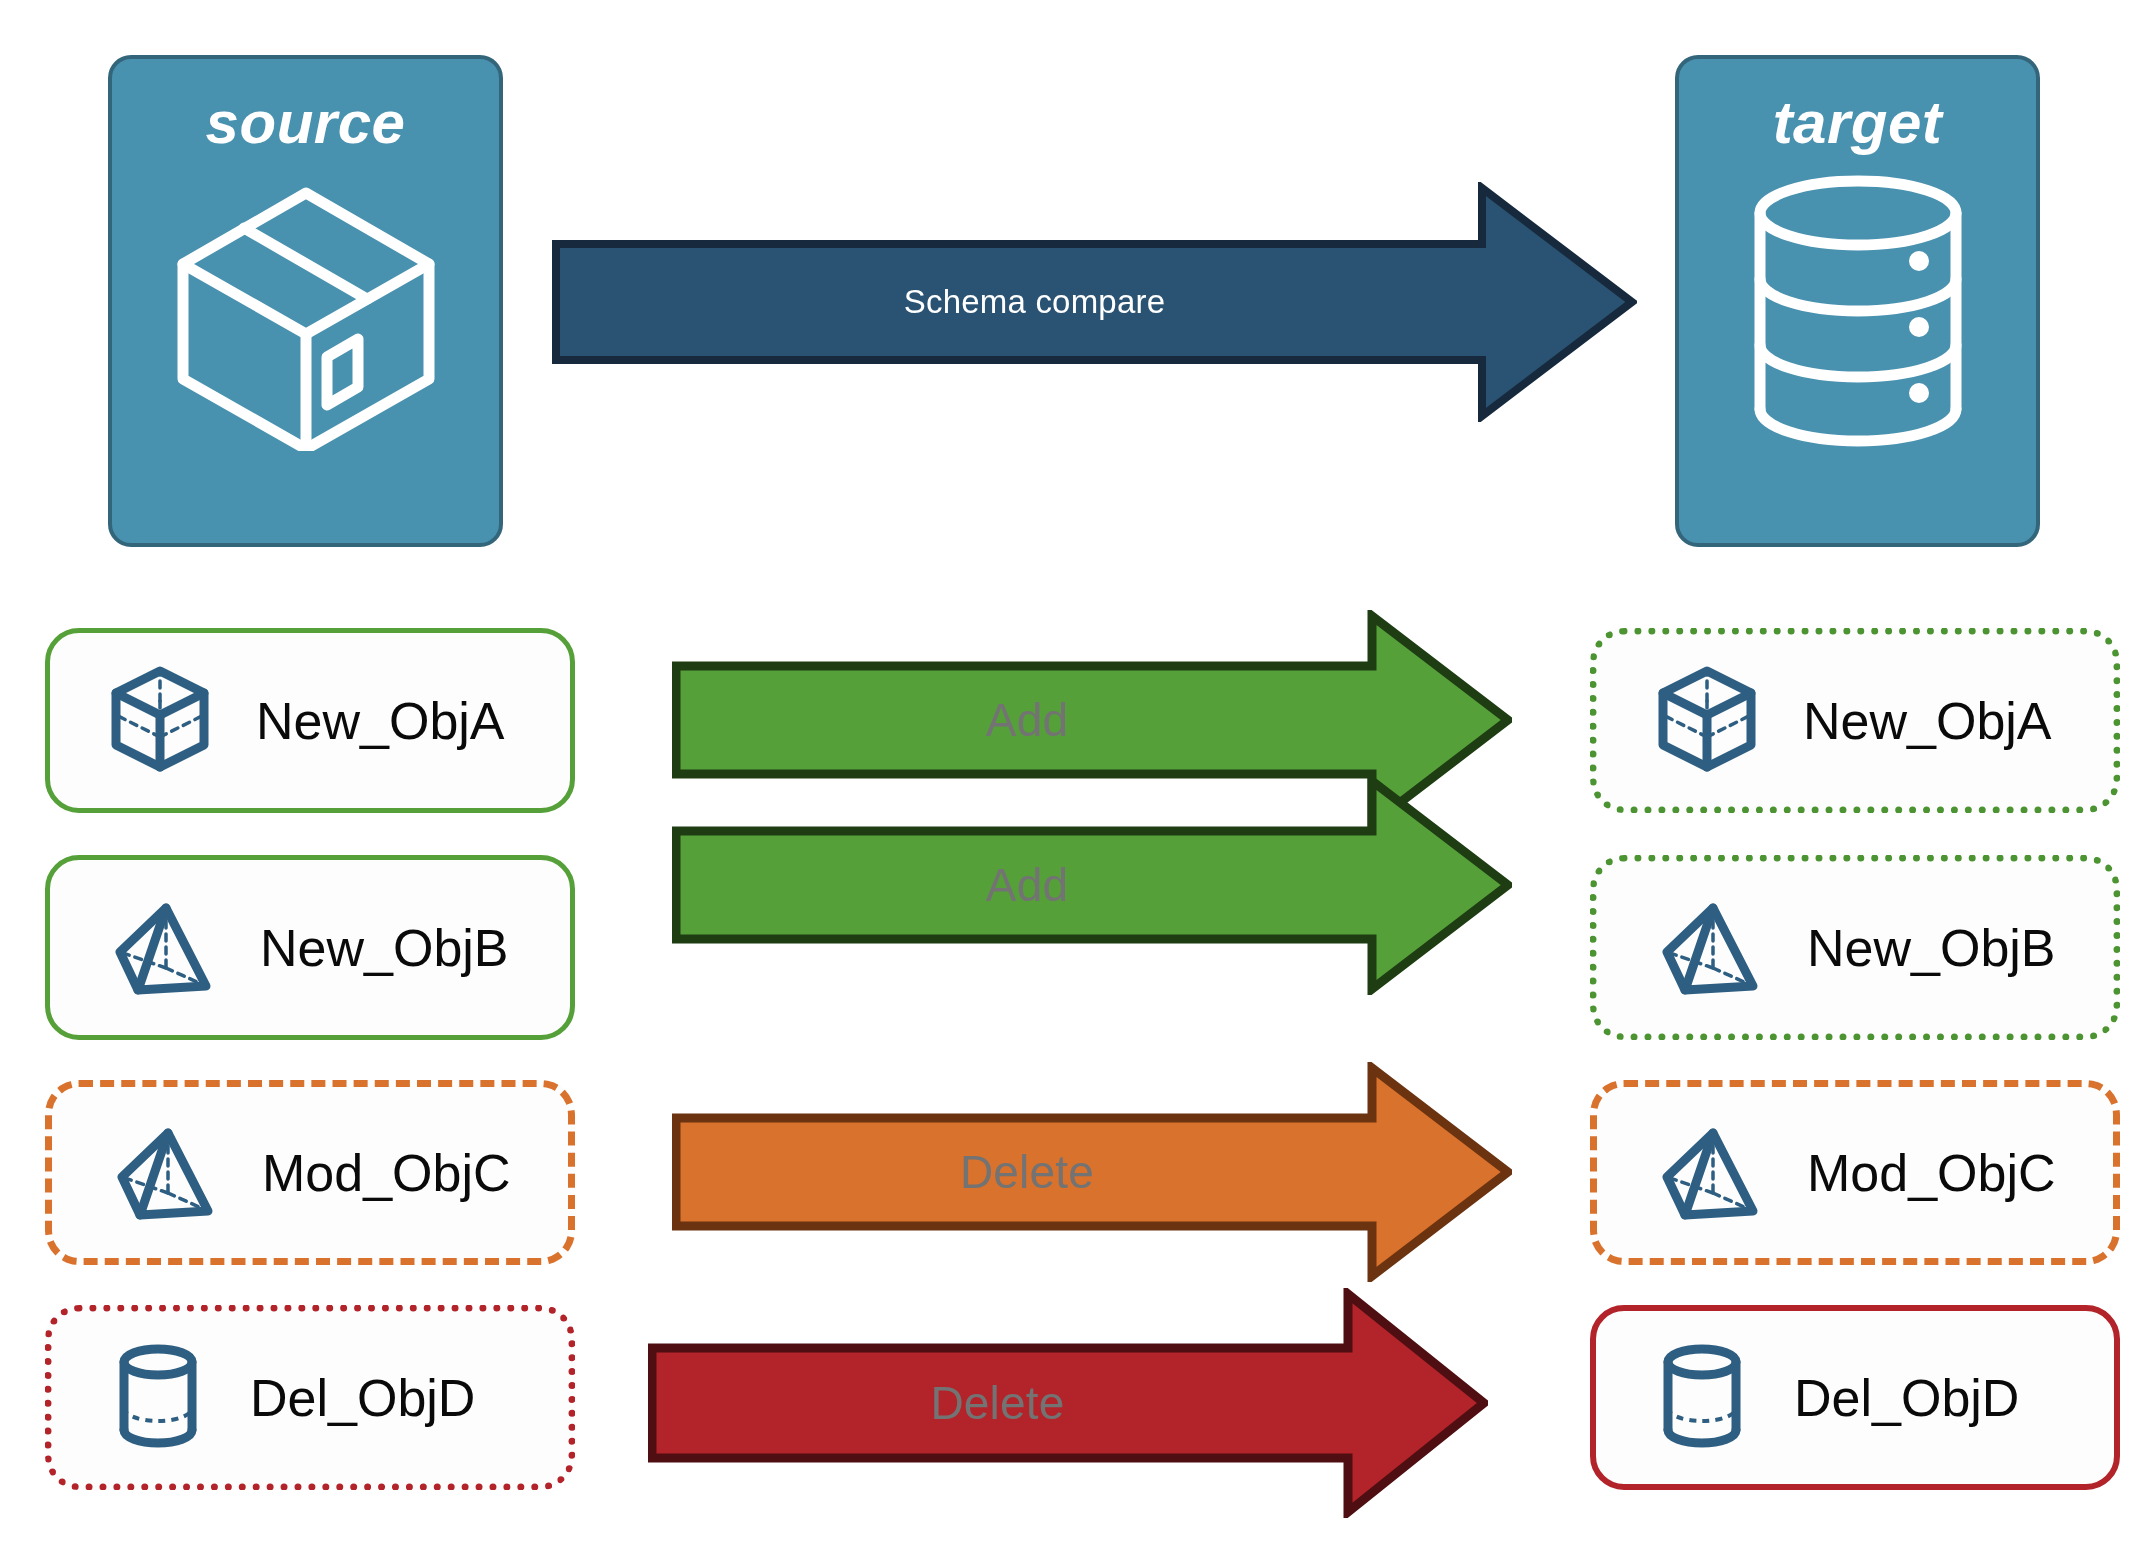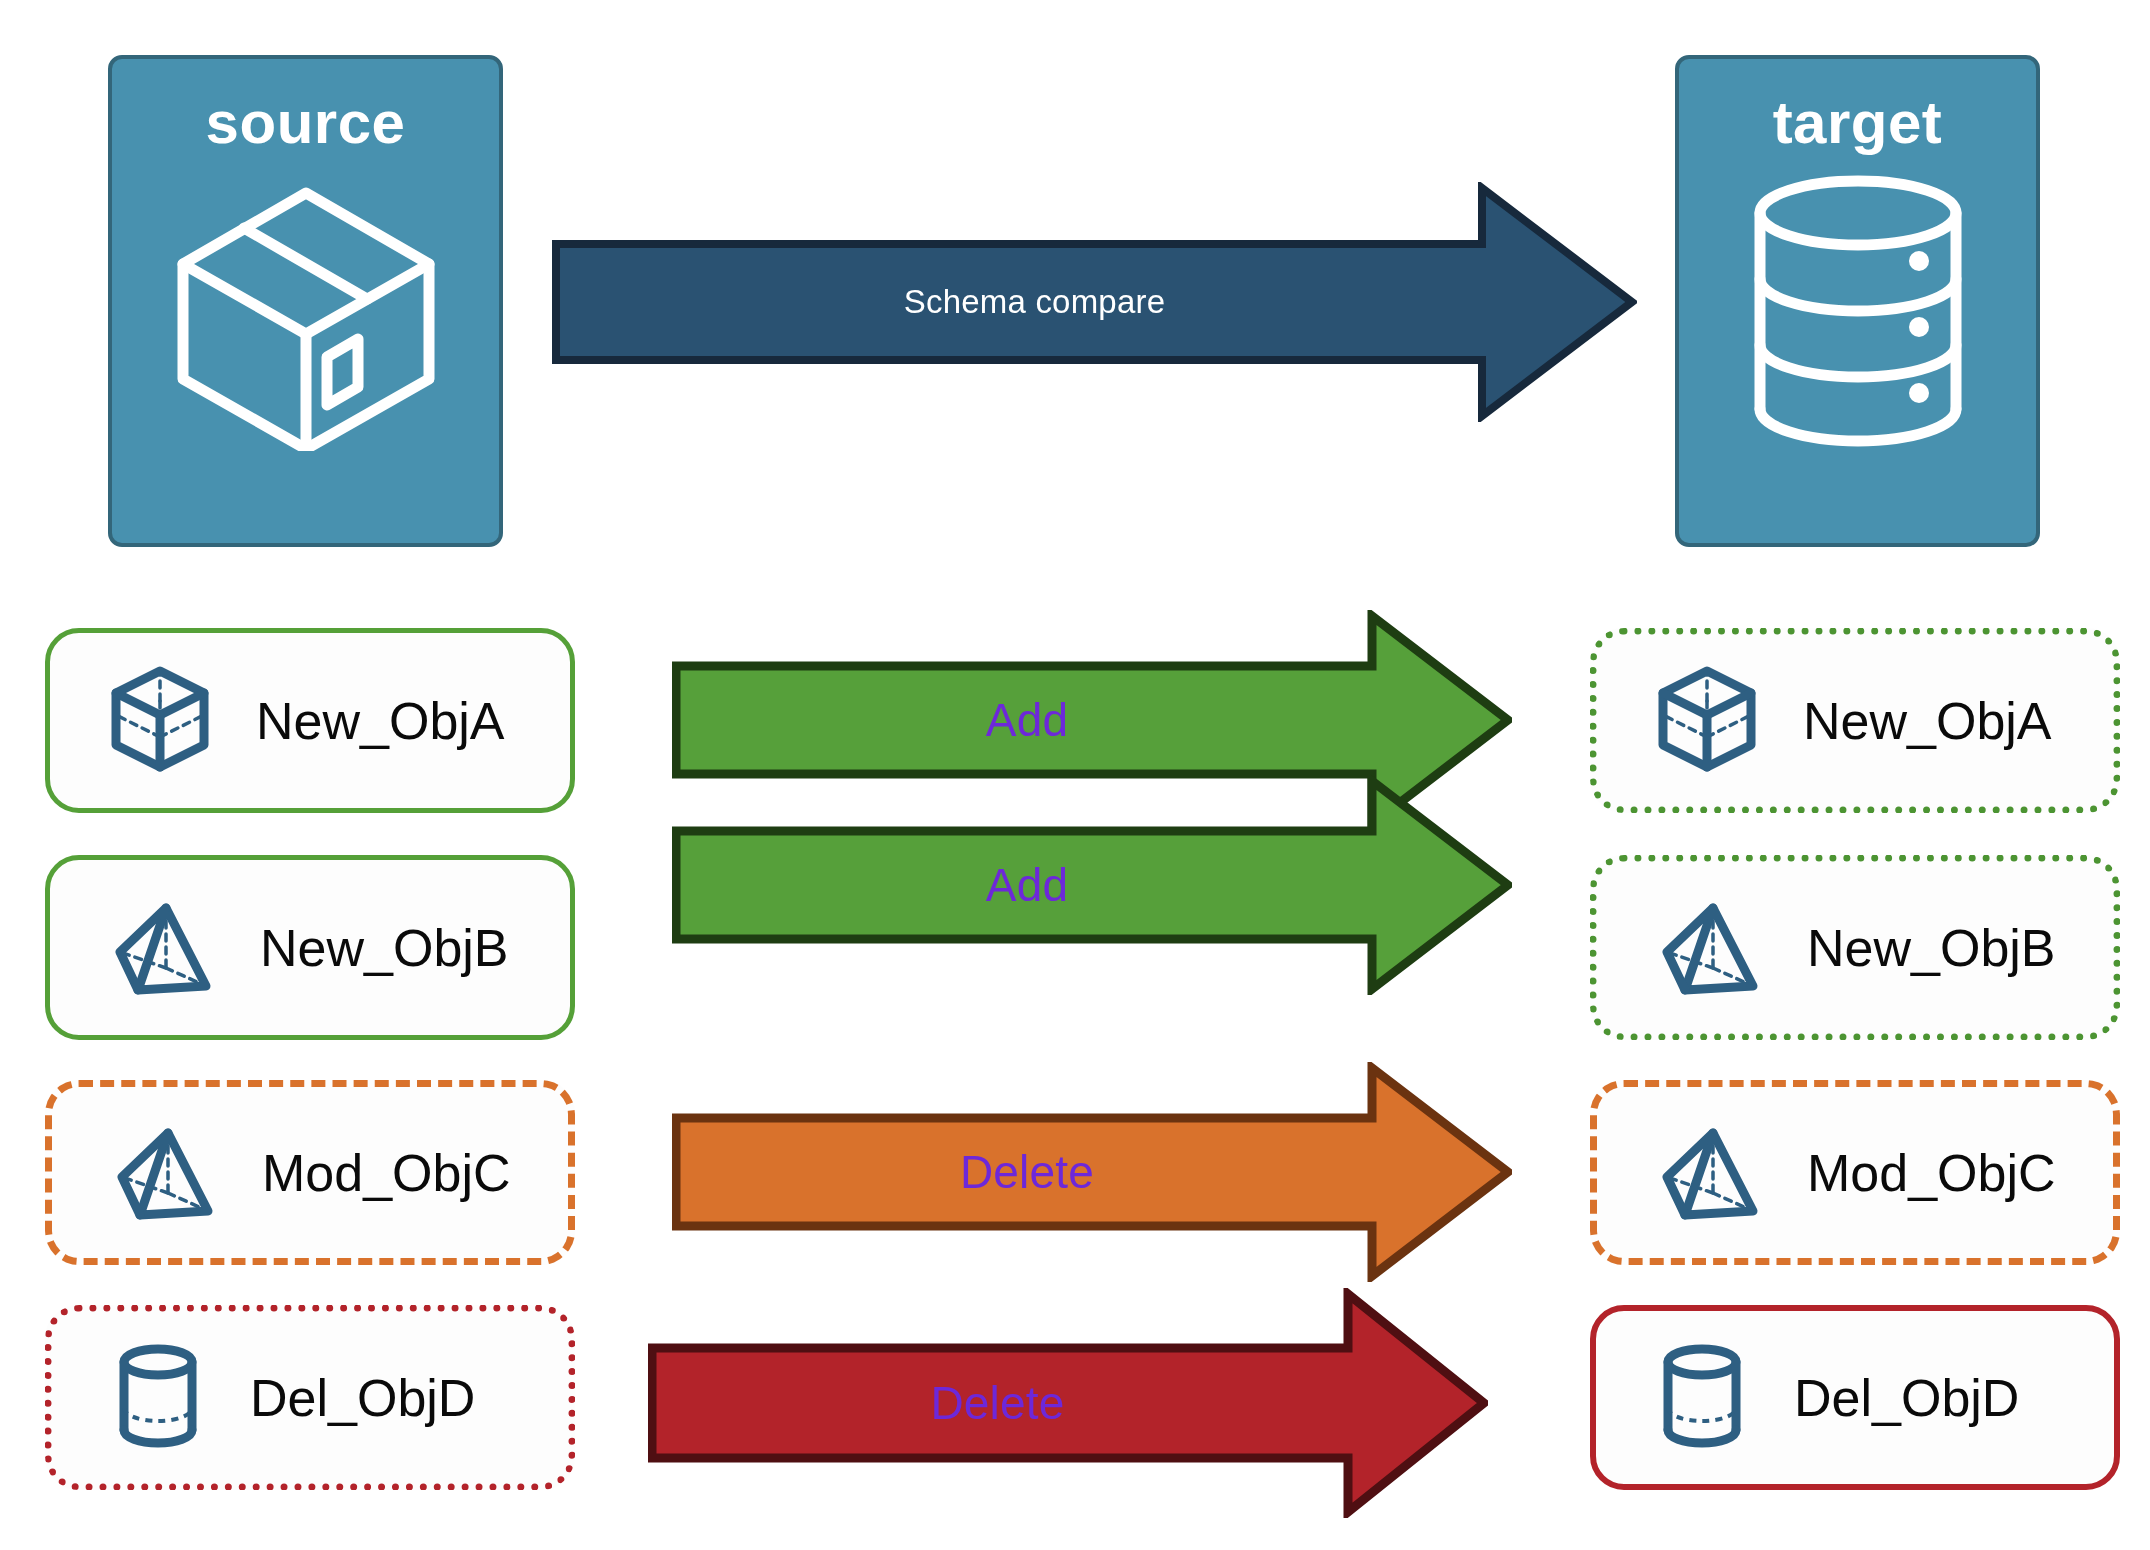--- a/index.html
+++ b/index.html
@@ -8,23 +8,24 @@
     font-family:"Liberation Sans","DejaVu Sans",sans-serif;
     -webkit-font-smoothing:antialiased;
   }
   .stage{position:absolute;inset:0;}
 
   
   .endpoint{
     position:absolute;
     background:#4891AF;
     border:4px solid #33667A;
-    border-radius:14px;
+    border-radius:23px;
     display:flex;flex-direction:column;align-items:center;
     box-sizing:border-box;
+    font-style:italic;
   }
   .endpoint-title{
     color:#ffffff;font-weight:bold;font-size:60px;letter-spacing:.5px;
     margin-top:34px;line-height:1;
   }
   .endpoint-icon{margin-top:18px;}
 
   
   .bigarrow{position:absolute;}
   .bigarrow .label{
@@ -50,21 +51,21 @@
   .bd-solid-green { border:5px solid #55A038; }
   .bd-dotted-green{ border:7px dotted #4C9432; }
   .bd-dashed-orange{border:7px dashed #D9722C; }
   .bd-dotted-red  { border:7px dotted #B3232A; }
   .bd-solid-red   { border:6px solid #B3232A; }
 
   
   .actarrow{position:absolute;}
   .actarrow .label{
     position:absolute;left:0;top:50%;transform:translateY(-50%);
-    width:100%;text-align:center;color:#6d28d9;font-size:46px;
+    width:100%;text-align:center;color:#737373;font-size:46px;
     padding-right:130px;box-sizing:border-box;letter-spacing:.2px;
   }
 </style>
 </head>
 <body>
 
 <div class="stage">
 
   <div class="endpoint" style="left:108px;top:55px;width:395px;height:492px;">
     <div class="endpoint-title">source</div>

